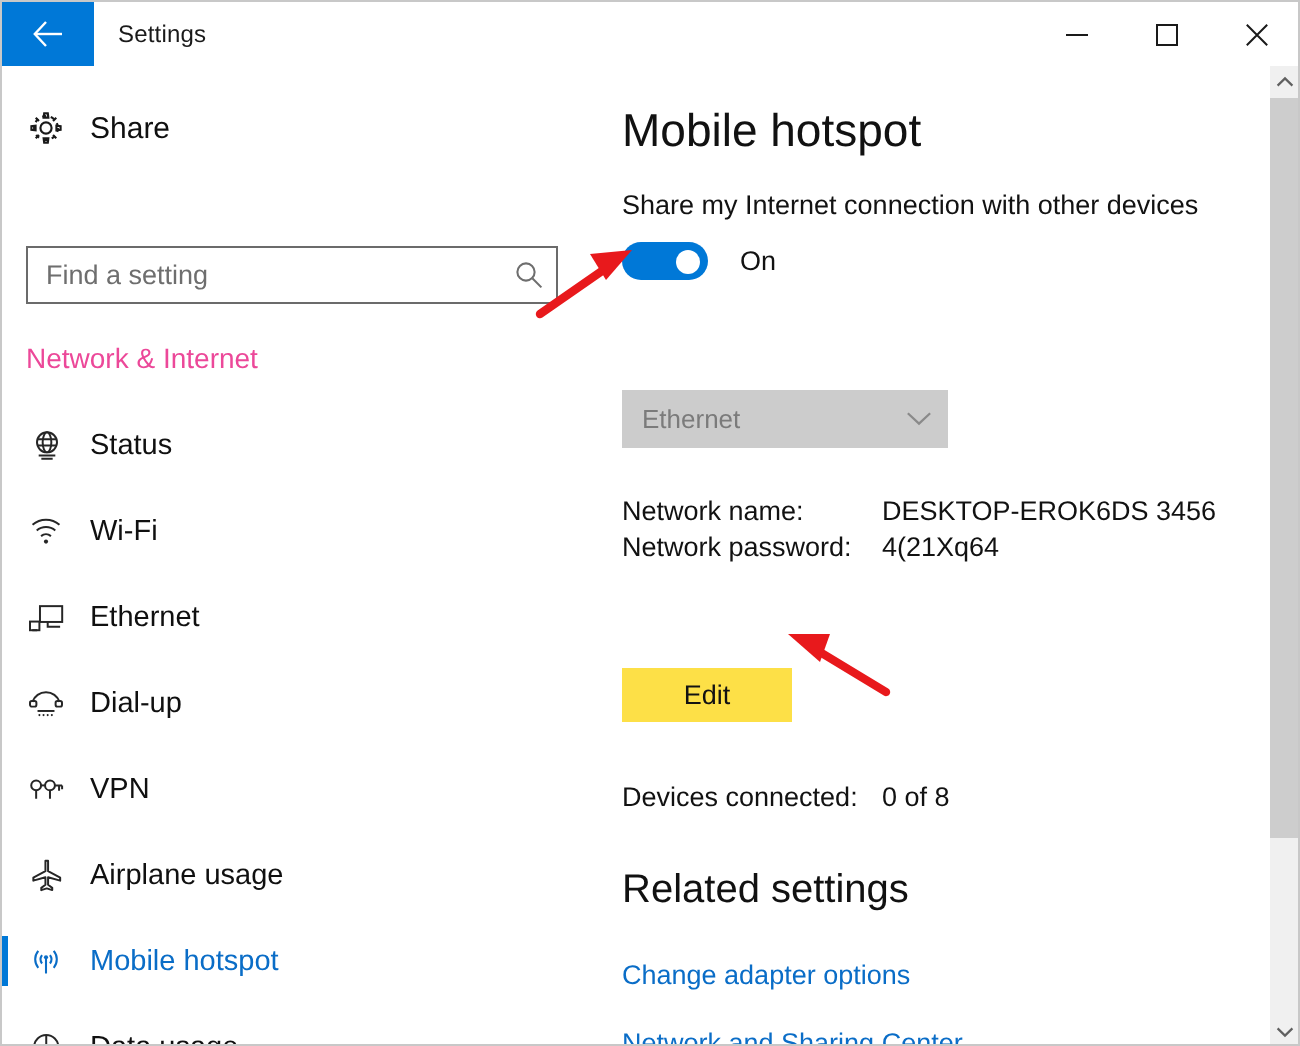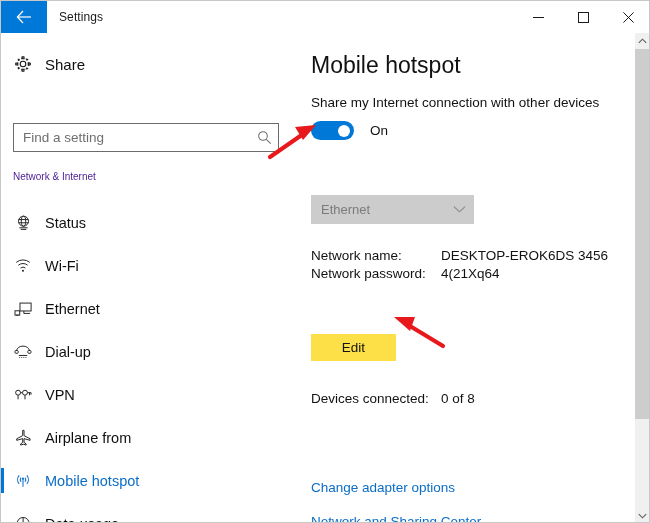--- a/index.html
+++ b/index.html
@@ -119,22 +119,22 @@
     width: 28px;
     display: flex;
     align-items: center;
     justify-content: center;
     color: #6e6e6e;
   }
 
   .section-head {
     position: absolute;
     left: 12px; top: 138px;
-    font-size: 10px;
-    color: #4c1d95;
+    font-size: 14px;
+    color: #ec4899;
   }
 
   .nav {
     position: absolute;
     left: 0; top: 168px;
     width: 300px;
   }
   .nav-item {
     position: relative;
     height: 43px;
@@ -481,21 +481,21 @@
 
       <div class="nav-item">
         <span class="accent"></span>
         <span class="ico">
           <svg width="18" height="17" viewBox="0 0 19 18">
             <g fill="none" stroke="currentColor" stroke-width="1.05" stroke-linejoin="round">
               <path d="M9.2 1.4 L10.6 1.4 L10.6 7 L17 10.4 L17 12 L10.6 10.2 L10.6 14.2 L12.8 15.8 L12.8 17 L9.9 16.1 L7 17 L7 15.8 L9.2 14.2 L9.2 10.2 L2.8 12 L2.8 10.4 L9.2 7 Z"></path>
             </g>
           </svg>
         </span>
-        <span class="lbl">Airplane from</span>
+        <span class="lbl">Airplane usage</span>
       </div>
 
       <div class="nav-item selected">
         <span class="accent"></span>
         <span class="ico">
           <svg width="18" height="16" viewBox="0 0 19 17">
             <g fill="none" stroke="currentColor" stroke-width="1.1">
               <path d="M5.4 2.6 A7 7 0 0 0 5.4 11.6"></path>
               <path d="M13.6 2.6 A7 7 0 0 1 13.6 11.6"></path>
               <path d="M7.4 4.9 A3.6 3.6 0 0 0 7.4 9.3"></path>
@@ -557,20 +557,21 @@
       <span class="v">4(21Xq64</span>
     </div>
 
     <button class="edit-btn">Edit</button>
 
     <div class="info-row" style="top:358px;">
       <span class="k">Devices connected:</span>
       <span class="v">0 of 8</span>
     </div>
 
+    <div class="related-title">Related settings</div>
 
     <a class="rel-link" style="top:447px;">Change adapter options</a>
     <a class="rel-link" style="top:481px;">Network and Sharing Center</a>
 
   </div>
 
   <div class="scrollbar">
     <div class="sb-arrow up">
       <svg width="9" height="6" viewBox="0 0 9 6">
         <path d="M0.8 4.8 L4.5 1.2 L8.2 4.8" fill="none" stroke="#606060" stroke-width="1.1"></path>

